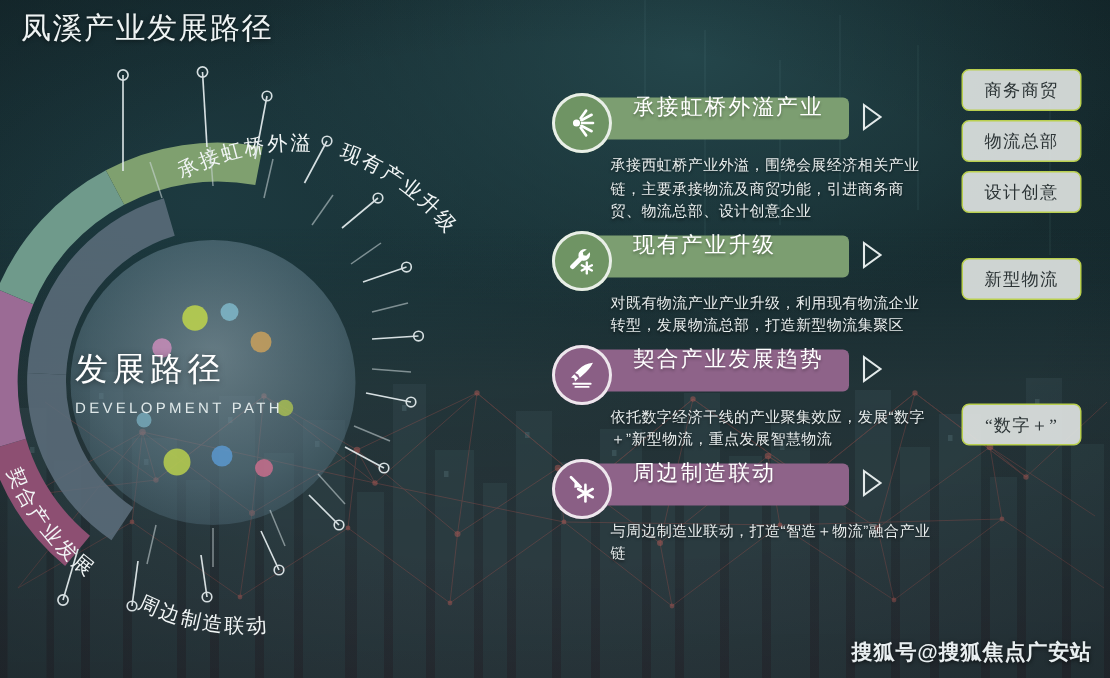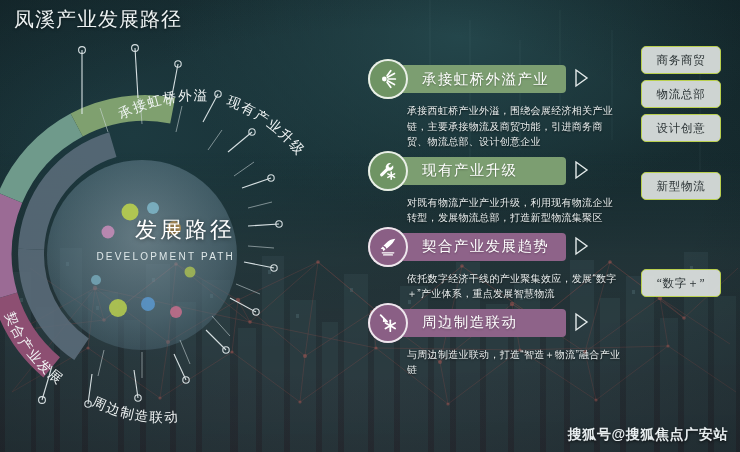--- a/index.html
+++ b/index.html
@@ -26,29 +26,29 @@
   .hdr{position:absolute;left:14px;top:8px;font-family:Liberation Serif, serif;}
   .hdr-cn{font-size:20px;color:#eef3f3;letter-spacing:1px;line-height:1.15;
           text-shadow:0 1px 3px rgba(0,0,0,.55);}
   .hdr-en{font-size:8.5px;color:#9fb4b6;letter-spacing:1.55px;margin-top:4px;}
 
   
   .arc-wrap{position:absolute;left:-10px;top:36px;width:380px;height:400px;}
   .arc-svg{position:absolute;left:0;top:0;}
   .arc-label{font-size:13.5px;fill:#f2f6f6;letter-spacing:1.6px;}
 
-  .hub{position:absolute;left:60px;top:140px;width:185px;height:125px;
-       display:flex;flex-direction:column;align-items:flex-end;justify-content:center;}
+  .hub{position:absolute;left:60px;top:156px;width:185px;height:125px;
+       display:flex;flex-direction:column;align-items:flex-start;justify-content:center;}
   .hub-cn{font-size:22px;color:#ffffff;letter-spacing:3px;text-shadow:0 1px 4px rgba(0,0,0,.5);}
   .hub-en{font-size:10px;color:#dfe8e9;letter-spacing:2.2px;margin-top:6px;}
 
   
   .rows{position:absolute;left:368px;top:62px;width:258px;}
   .row{position:relative;margin-bottom:4px;}
-  .row-head{position:relative;height:34px;display:flex;align-items:center;}
+  .row-head{position:relative;height:34px;display:flex;align-items:flex-start;}
   .pill{position:absolute;left:22px;top:3px;height:28px;width:176px;border-radius:4px;}
   .pill.green{background:#7c9e71;}
   .pill.purple{background:#8e6389;}
   .badge{position:relative;width:40px;height:40px;border-radius:50%;
          display:flex;align-items:center;justify-content:center;z-index:2;
          box-shadow:0 0 0 2px rgba(255,255,255,.85) inset;}
   .badge.green{background:#6f9464;}
   .badge.purple{background:#8a5f85;}
   .row-title{position:relative;z-index:2;margin-left:14px;font-size:14.5px;color:#fff;
              letter-spacing:1.4px;text-shadow:0 1px 2px rgba(0,0,0,.3);}
@@ -358,21 +358,21 @@
               <rect x="5" y="17.6" width="14" height="1.5" rx=".7"></rect>
               <rect x="6.5" y="20" width="11" height="1.3" rx=".65"></rect>
             </g>
           </svg>
         </div>
         <div class="row-title">契合产业发展趋势</div>
         <svg class="tri-svg" width="16" height="20" viewBox="0 0 16 20">
           <path d="M3 2 L14 10 L3 18 Z" fill="none" stroke="#e3eaea" stroke-width="1.4"></path>
         </svg>
       </div>
-      <div class="row-desc">依托数字经济干线的产业聚集效应，发展“数字＋”产业体系，重点发展智慧物流</div>
+      <div class="row-desc">依托数字经济干线的产业聚集效应，发展“数字＋”新型物流，重点发展智慧物流</div>
     </div>
 
     <div class="row">
       <div class="row-head">
         <div class="pill purple"></div>
         <div class="badge purple">
           <svg width="22" height="22" viewBox="0 0 24 24">
             <g stroke="#fff" stroke-width="2" stroke-linecap="round">
               <line x1="4" y1="3.5" x2="11" y2="10.5"></line>
             </g>

